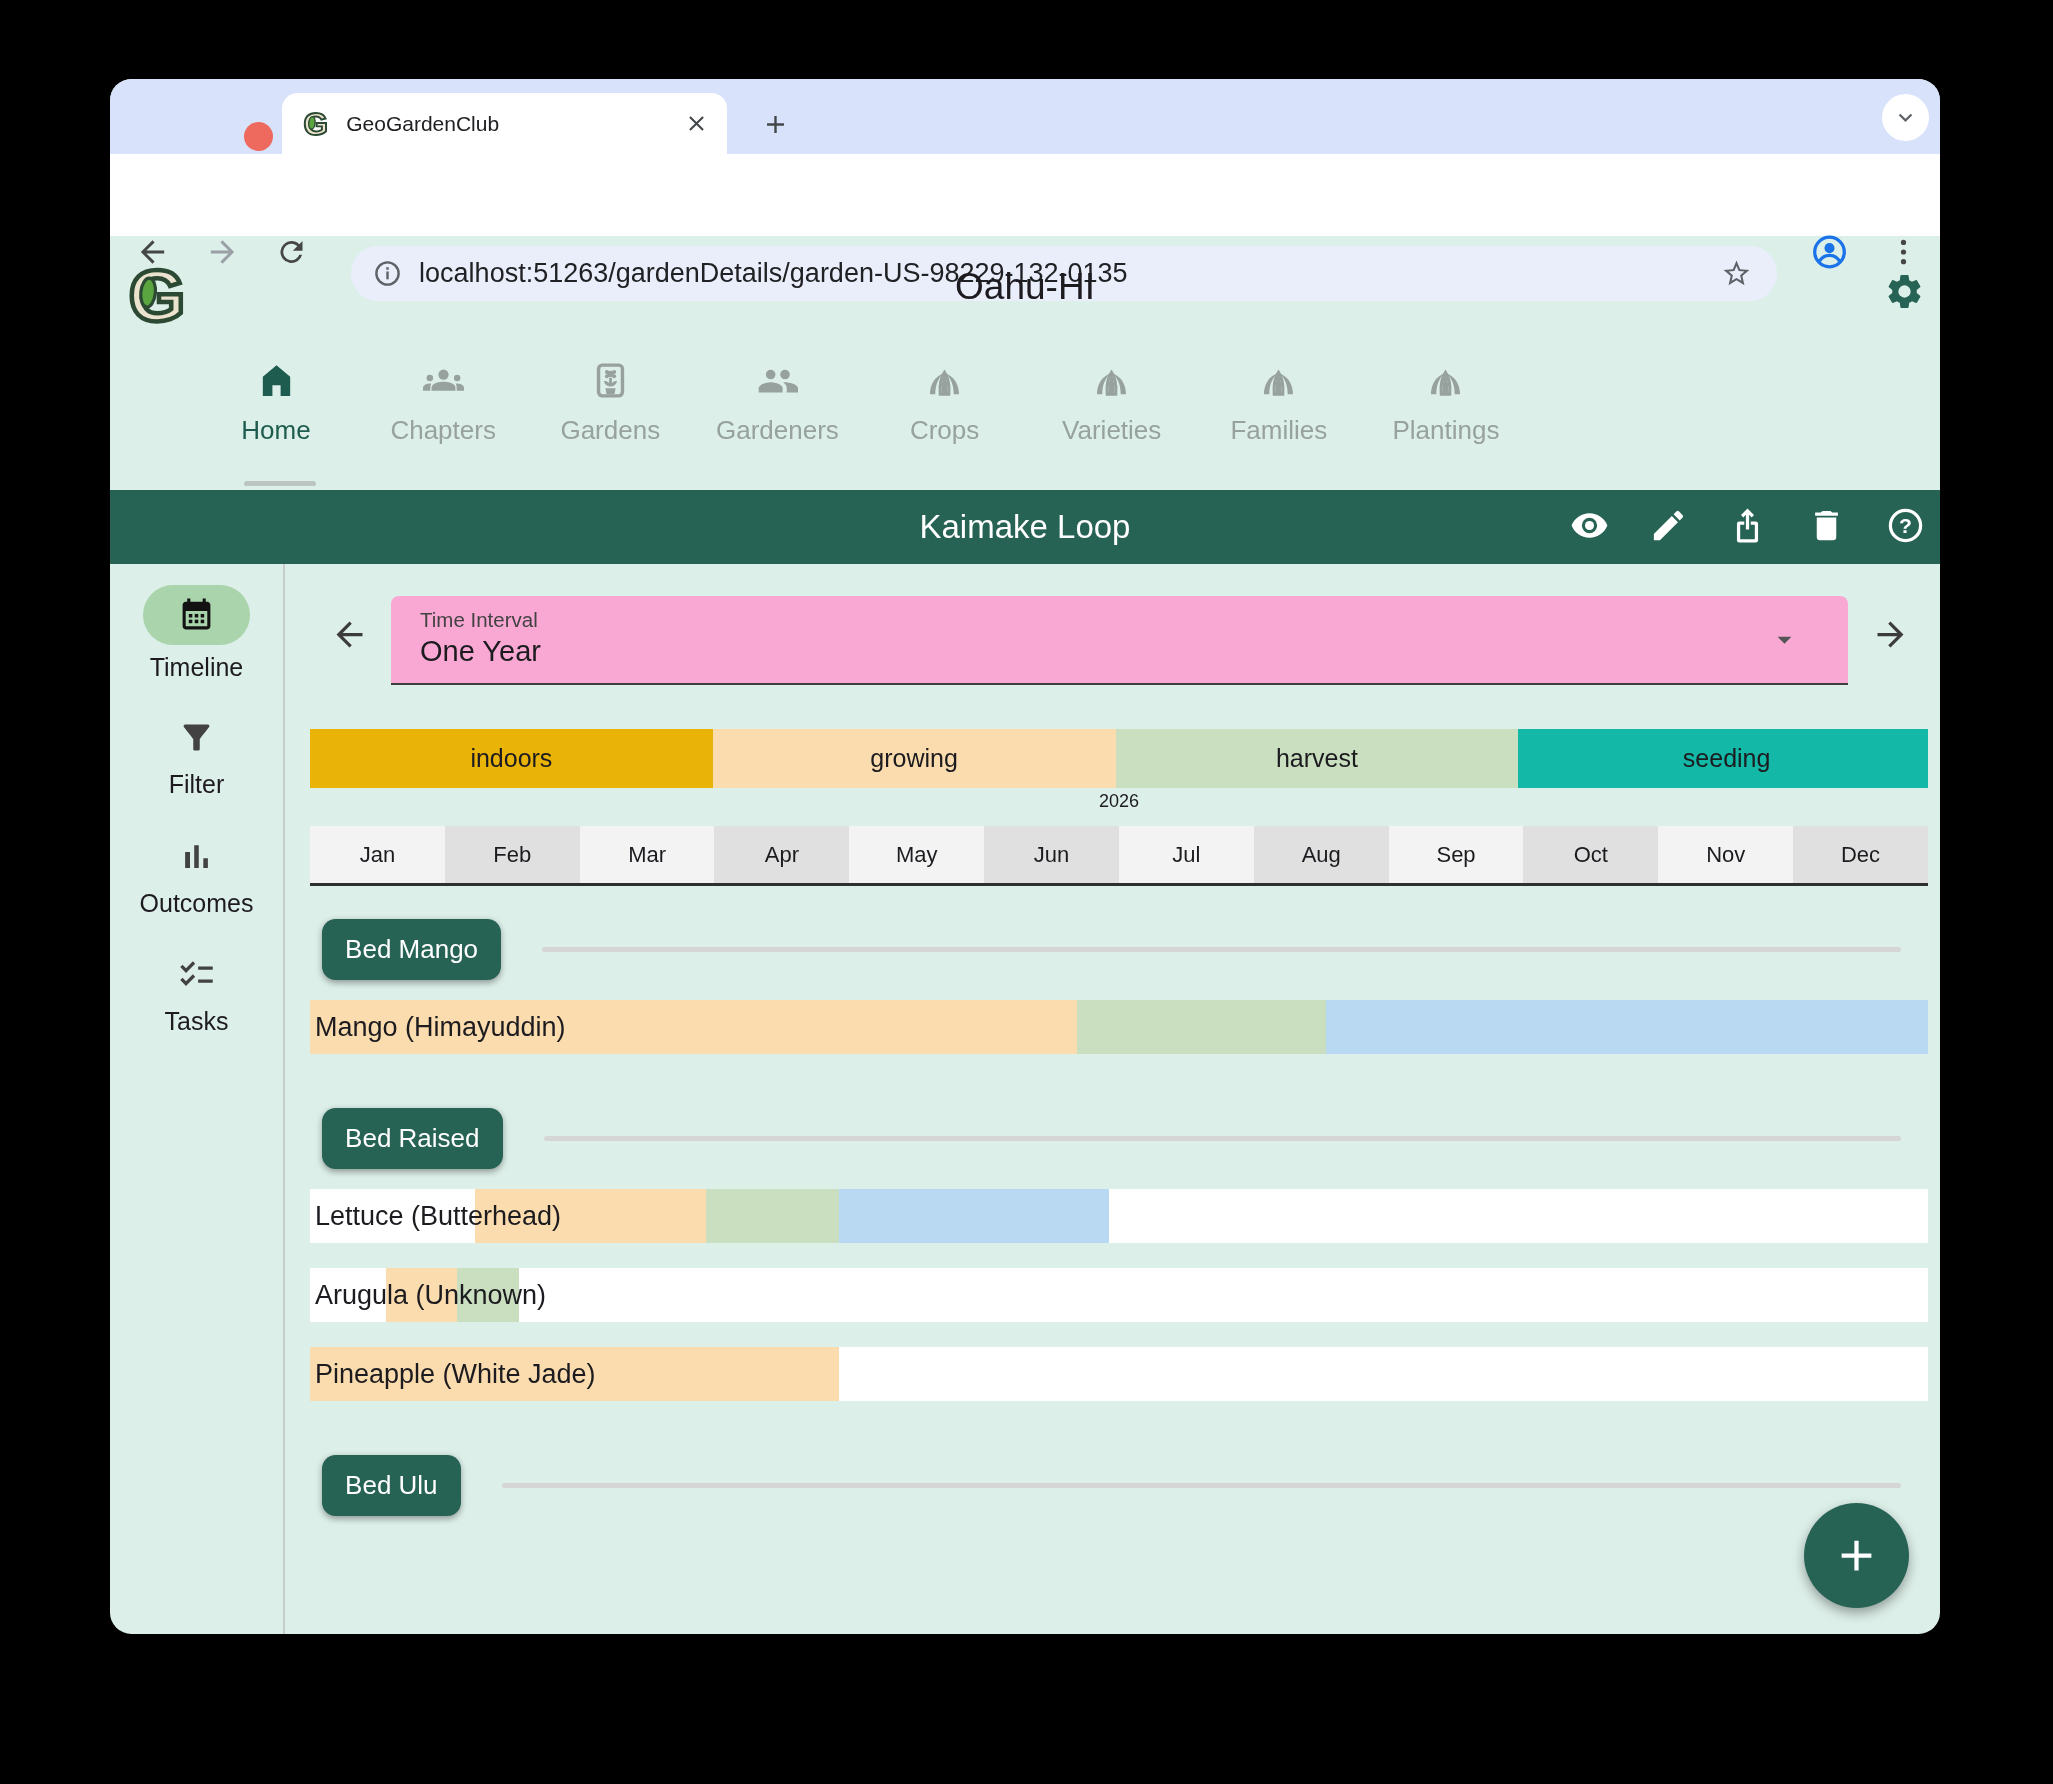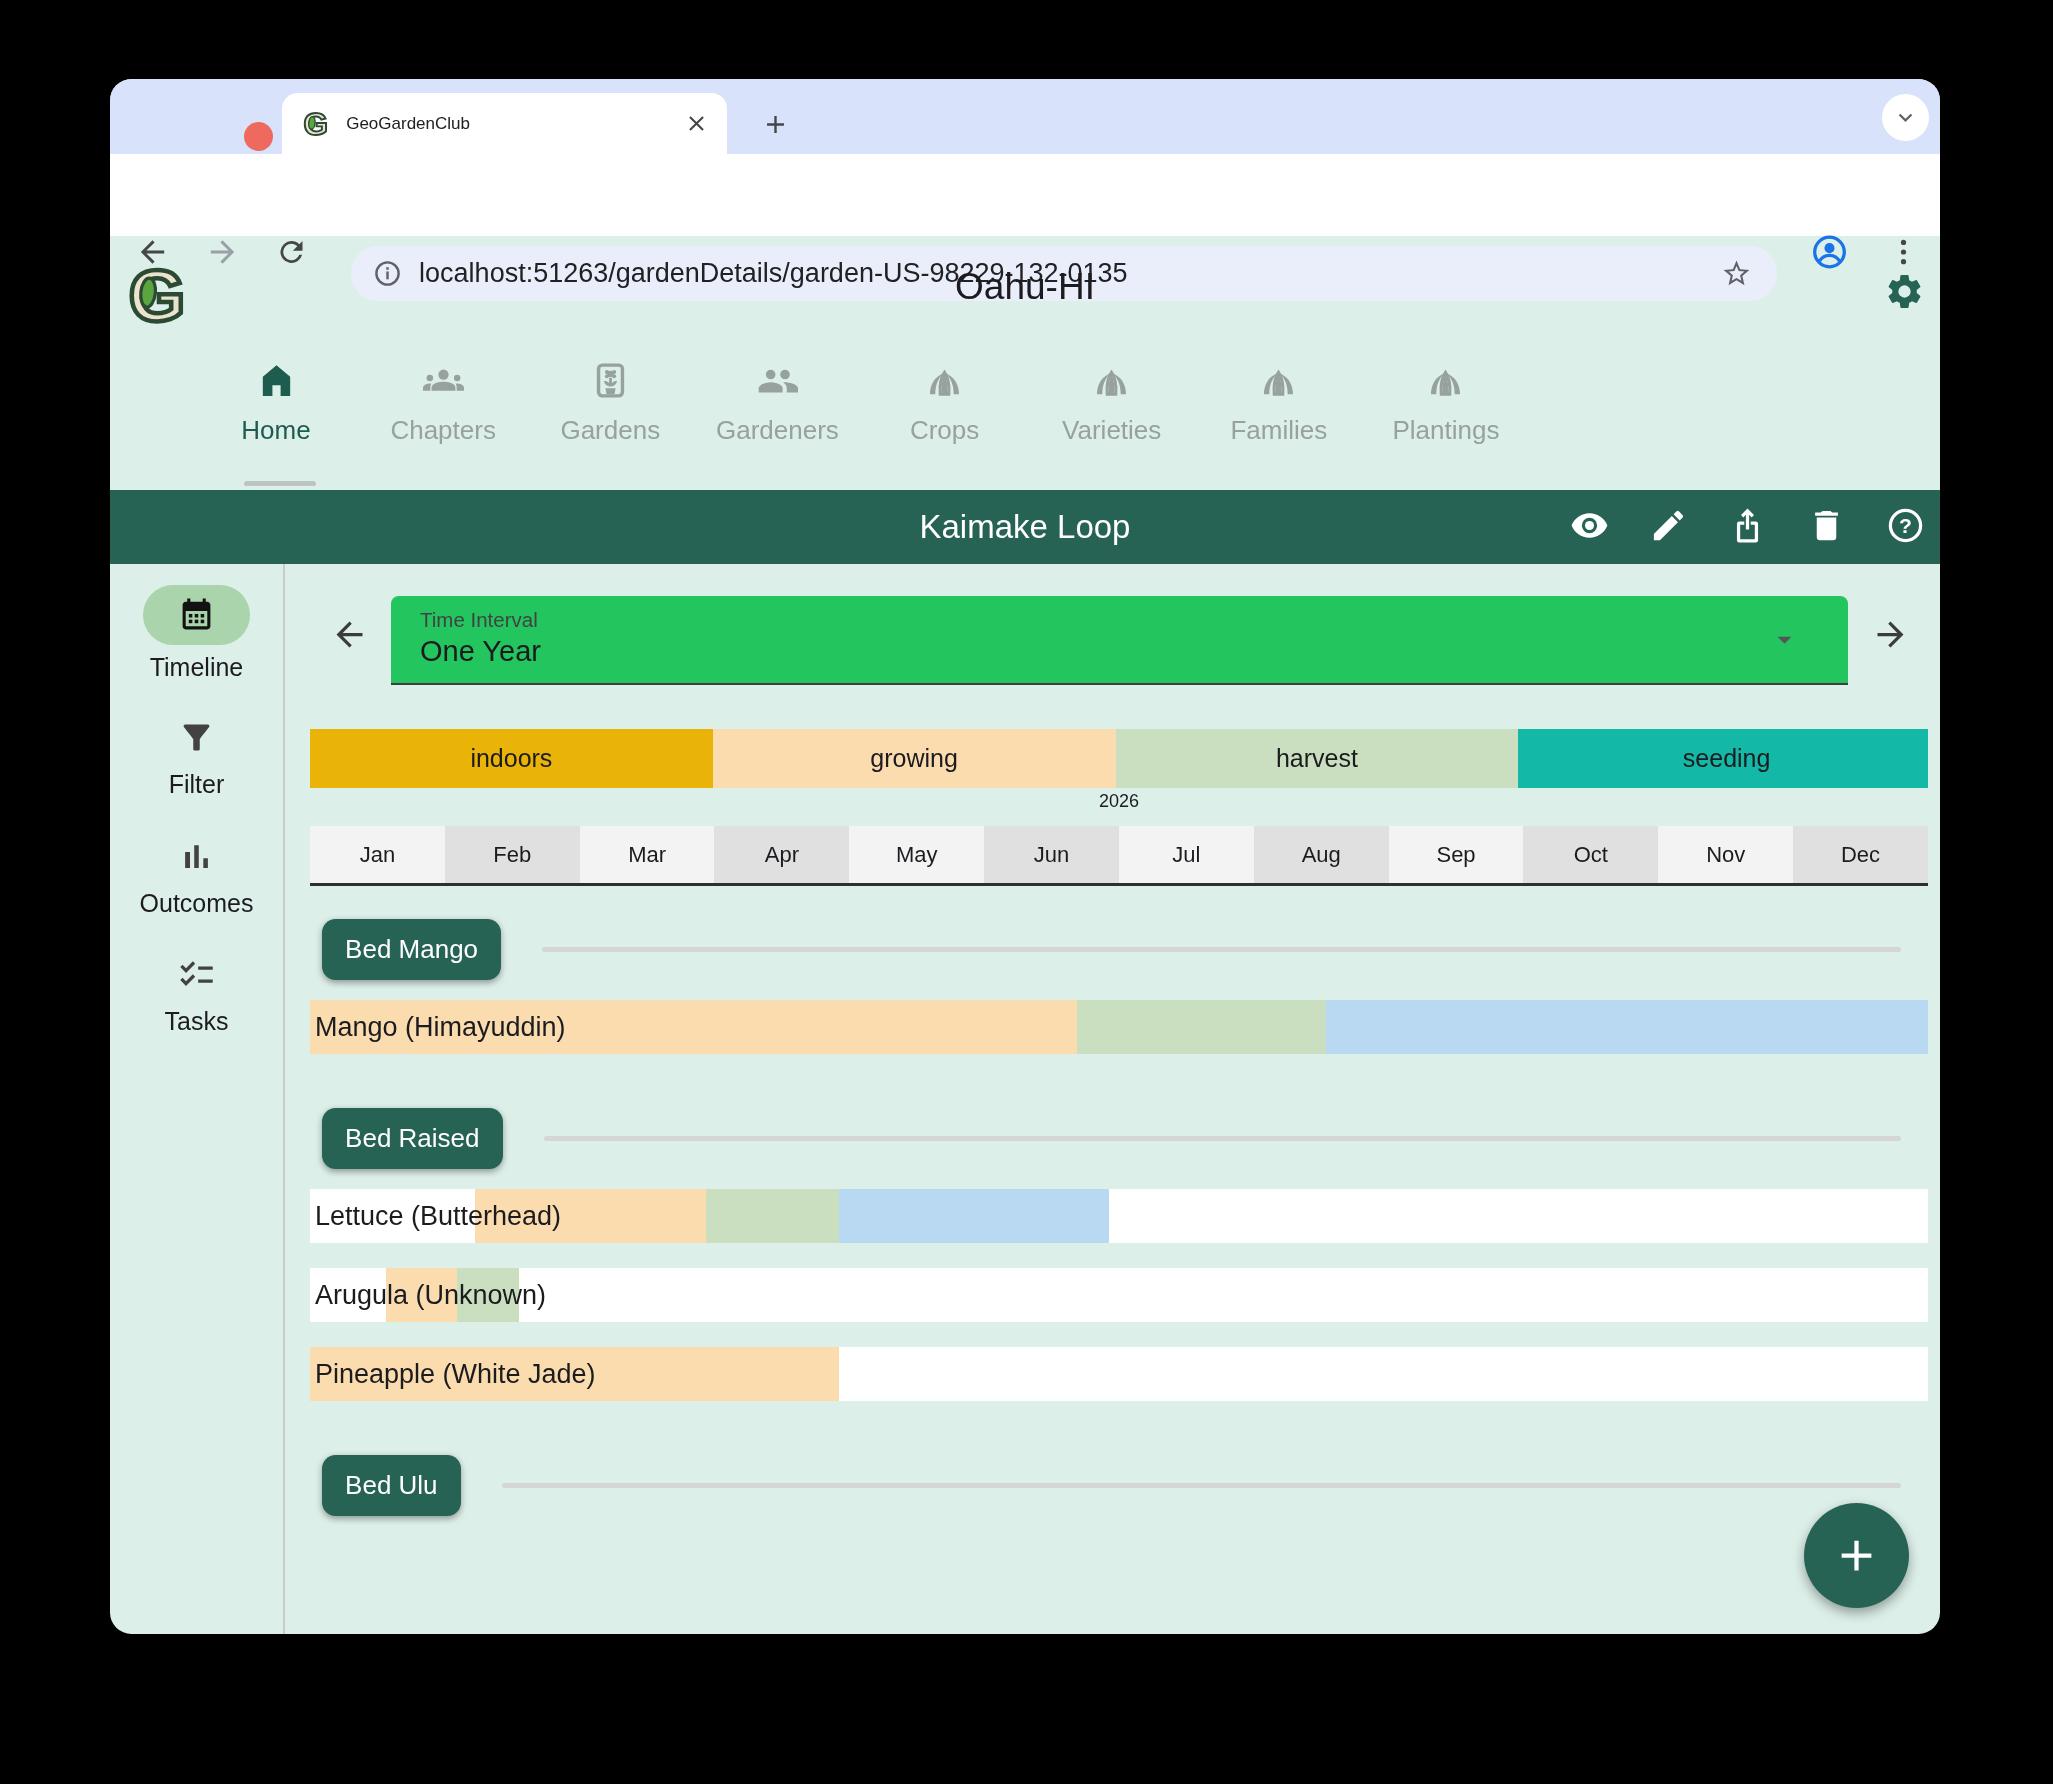--- a/index.html
+++ b/index.html
@@ -9,21 +9,21 @@
           border-radius:21.5px;overflow:hidden;background:#ddefe9;}
   
   .tabstrip{position:absolute;left:0;top:0;width:100%;height:76px;background:#d8e3fb;}
   .tl{position:absolute;top:43px;width:29px;height:29px;border-radius:50%;}
   .tl.red{left:134px;background:#ee6a5f;}
   .tl.yellow{left:179px;background:#f5bf4f;}
   .tl.green{left:223px;background:#61c554;}
   .tab{position:absolute;left:172px;top:13.7px;width:445px;height:62px;background:#fff;
        border-radius:15.6px 15.6px 0 0;display:flex;align-items:center;}
   .tab-favicon{margin-left:19.5px;width:31px;height:35px;flex:0 0 auto;}
-  .tab-title{margin-left:13.7px;font-size:17px;color:#202124;flex:1;}
+  .tab-title{margin-left:13.7px;font-size:21px;color:#202124;flex:1;}
   .tab-close{margin-right:17.6px;color:#44474a;display:flex;}
   .newtab{position:absolute;left:642px;top:21.5px;width:47px;height:47px;display:flex;
           align-items:center;justify-content:center;color:#44474a;}
   .chev-btn{position:absolute;left:1772px;top:14.6px;width:47px;height:47px;border-radius:50%;
           background:#fff;display:flex;align-items:center;justify-content:center;color:#5f6368;}
   .toolbar{position:absolute;left:0;top:75px;width:100%;height:82px;background:#fff;}
   .tb-ic{position:absolute;top:98px;transform:translateY(-50%);display:flex;color:#454746;}
   .urlbar{position:absolute;left:241px;top:92px;width:1426px;height:55px;background:#e9eefa;
           border-radius:27px;display:flex;align-items:center;}
   .url-info{margin-left:21.5px;color:#5f6368;display:flex;}
@@ -47,21 +47,21 @@
   .gb-actions{position:absolute;right:14.6px;display:flex;gap:40px;color:#fff;}
   .gb-actions .abtn{display:flex;}
   
   .side-divider{position:absolute;left:173px;top:485px;bottom:0;width:2px;background:#c5ccc9;}
   .side-item{position:absolute;left:0;width:173px;display:flex;flex-direction:column;align-items:center;color:#1d1b20;}
   .side-pill{width:107px;height:60px;border-radius:30px;display:flex;align-items:center;justify-content:center;color:#121212;}
   .side-ic{width:107px;height:49px;display:flex;align-items:center;justify-content:center;color:#424242;}
   .side-lbl{margin-top:7.8px;font-size:25px;}
   
   .nav-arrow{position:absolute;top:536px;color:#3c3c3c;display:flex;}
-  .dropdown{position:absolute;left:281px;top:517px;width:1457px;height:89px;background:#22c55e;
+  .dropdown{position:absolute;left:281px;top:517px;width:1457px;height:89px;background:#f9a8d4;
             border-radius:7.8px 7.8px 0 0;border-bottom:2.9px solid #3f3f3f;box-sizing:border-box;}
   .dd-label{position:absolute;left:29px;top:11.7px;font-size:20.5px;color:#424242;}
   .dd-value{position:absolute;left:29px;top:39px;font-size:29px;color:#1c1b1f;}
   .dd-caret{position:absolute;right:47px;top:27px;color:#555;display:flex;}
   .legend{position:absolute;left:200px;top:650px;width:1618px;height:59px;display:flex;}
   .legend>div{flex:1;display:flex;align-items:center;justify-content:center;font-size:25px;color:#1c1b1f;}
   .year{position:absolute;left:200px;top:712px;width:1618px;text-align:center;font-size:18px;color:#1c1b1f;}
   .months{position:absolute;left:200px;top:747px;width:1618px;height:57px;display:flex;
           border-bottom:3.9px solid #2f2f2f;box-sizing:content-box;}
   .months>div{flex:1;display:flex;align-items:center;justify-content:center;font-size:22px;color:#1c1b1f;background:#f3f3f3;}

